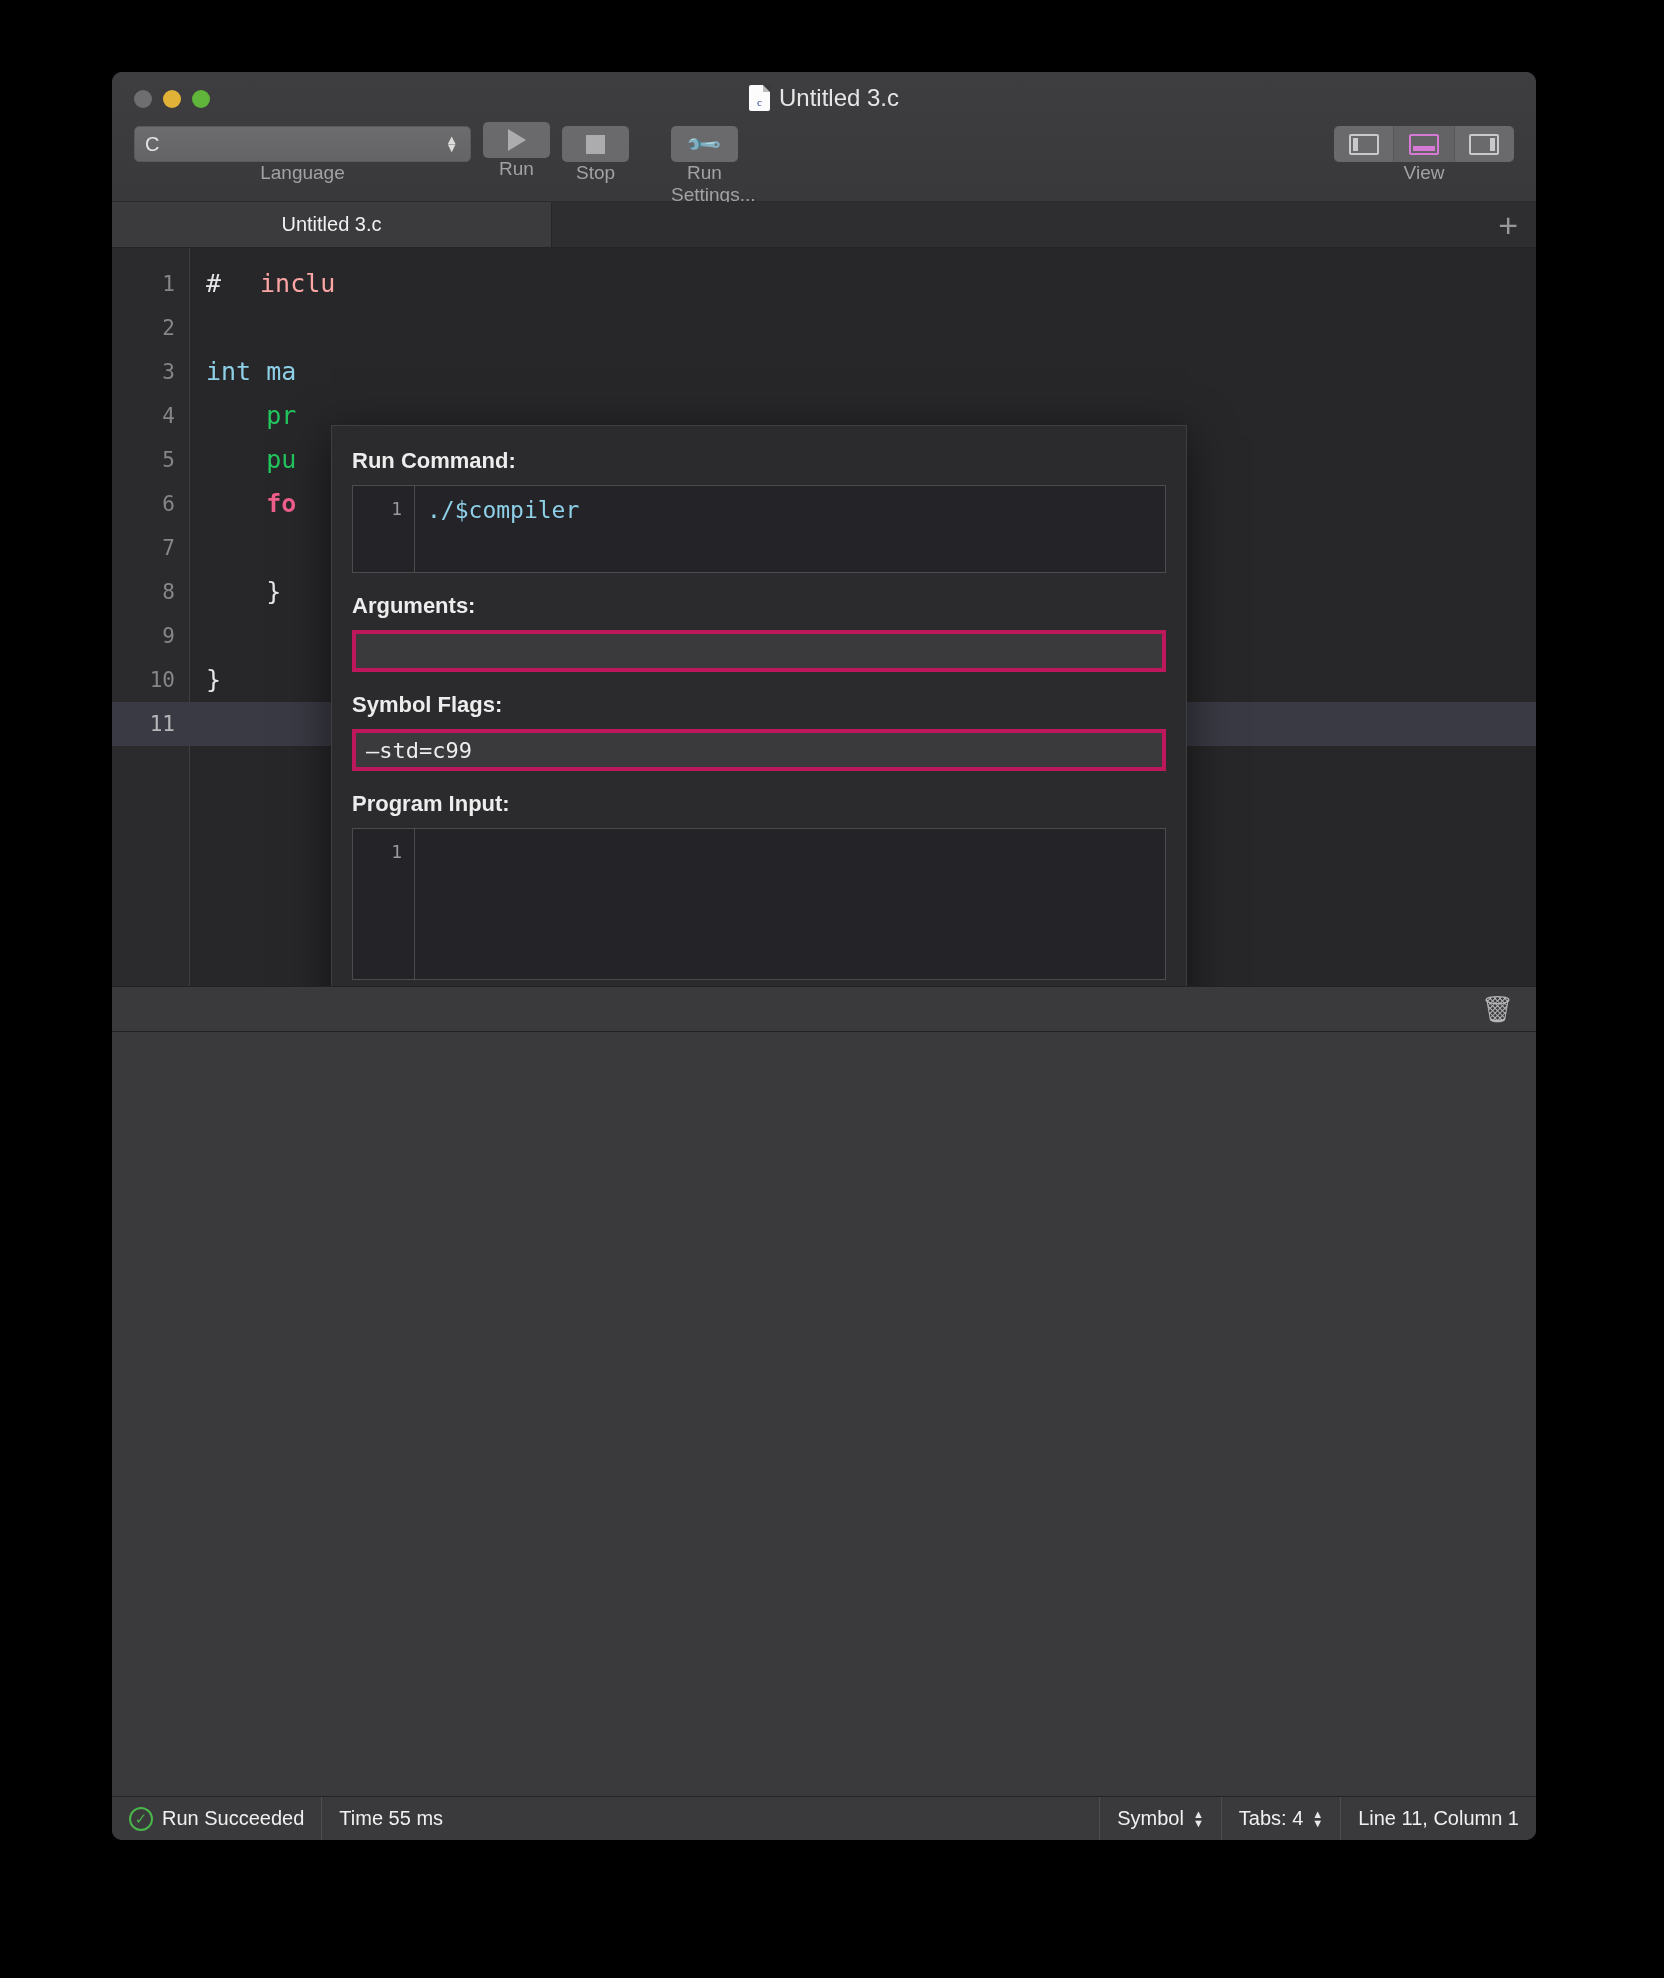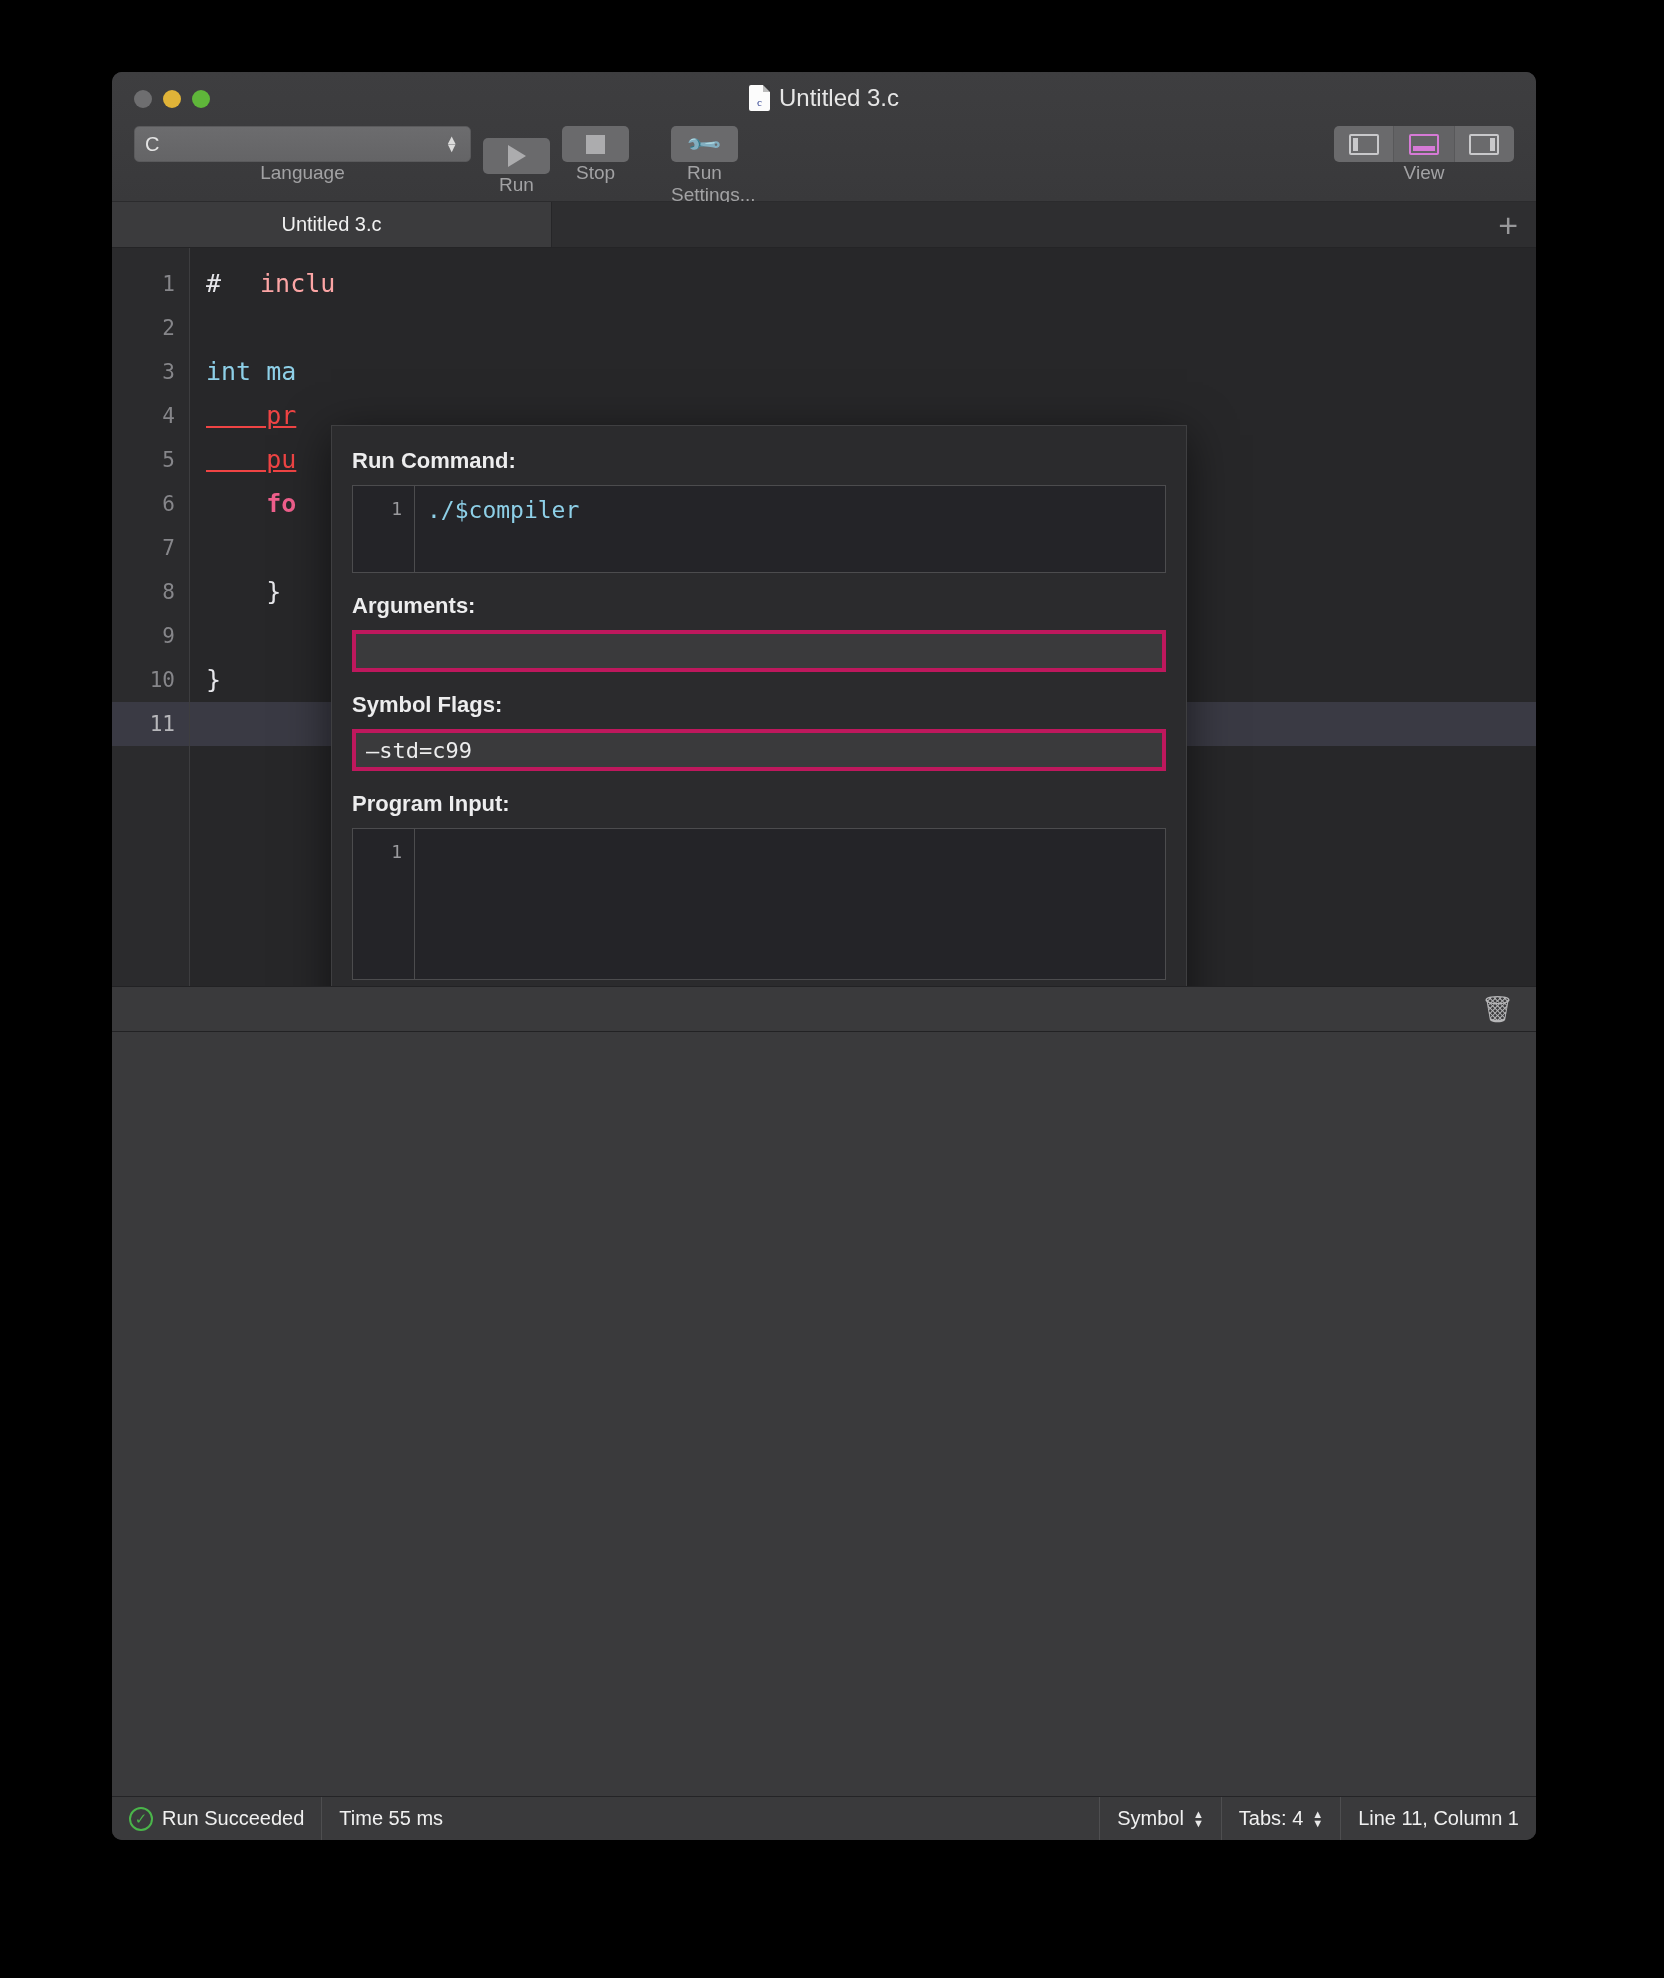--- a/index.html
+++ b/index.html
@@ -81,21 +81,21 @@
     display: flex; flex-direction: column;
     line-height: 8px; font-size: 13px; color: #dcdcdc;
   }
 
   .tb-btn {
     width: 67px; height: 36px;
     background: #6a6a6c;
     border-radius: 5px;
     display: flex; align-items: center; justify-content: center;
   }
-  #run-group  { left: 371px; top: 66px; width: 67px; }
+  #run-group  { left: 371px; top: 50px; width: 67px; }
   #stop-group { left: 450px; top: 54px; width: 67px; }
   #rs-group   { left: 559px; top: 54px; width: 67px; }
 
   .glyph-play {
     width: 0; height: 0;
     border-style: solid;
     border-width: 11px 0 11px 18px;
     border-color: transparent transparent transparent #acacae;
   }
   .glyph-stop { width: 19px; height: 19px; background: #acacae; }
@@ -169,21 +169,21 @@
   .cl {
     height: 44px; line-height: 44px;
     font-family: "DejaVu Sans Mono", monospace;
     font-size: 25px; color: #e2e2e6;
     white-space: pre; padding-left: 16px;
   }
   .cl.cur { background: #3a3a44; }
   .k-pre  { color: #fca5a5; margin-left: 39px; }
   .k-wht  { color: #e6e6ea; }
   .k-type { color: #8ed0e8; }
-  .k-fn   { color: #ef4444; text-decoration: underline; }
+  .k-fn   { color: #22c55e; }
   .k-kw   { color: #ef5f8c; font-weight: bold; }
 
   
   #dialog {
     position: absolute;
     left: 219px; top: 177px;
     width: 856px; height: 675px;
     background: #2b2b2d;
     border: 1px solid #3f3f41;
     box-shadow: 0 10px 44px rgba(0,0,0,0.55);

